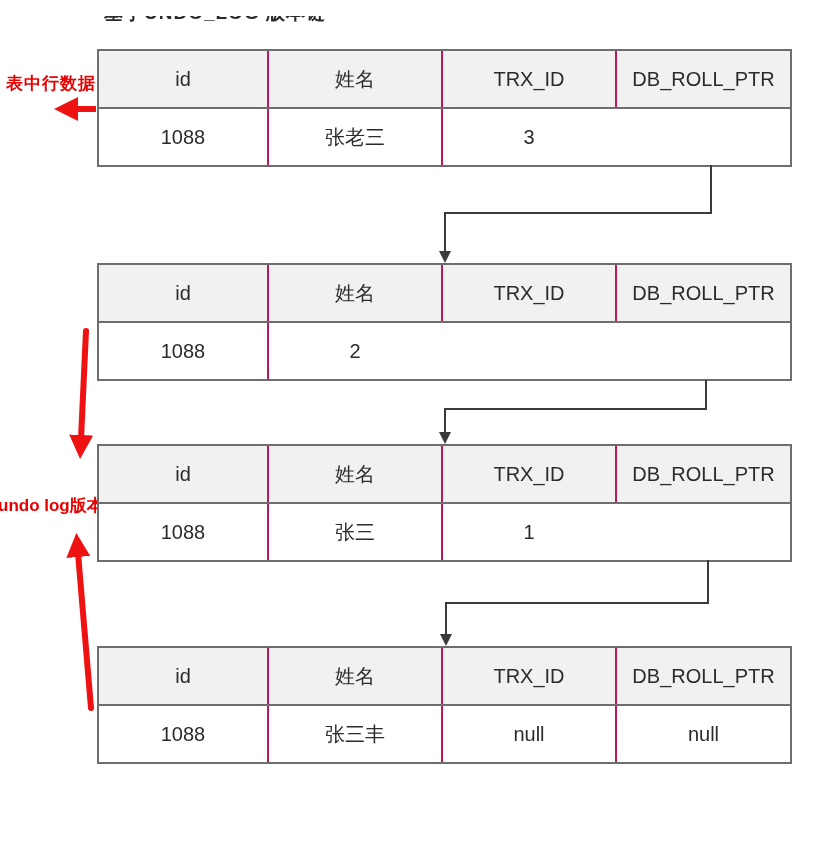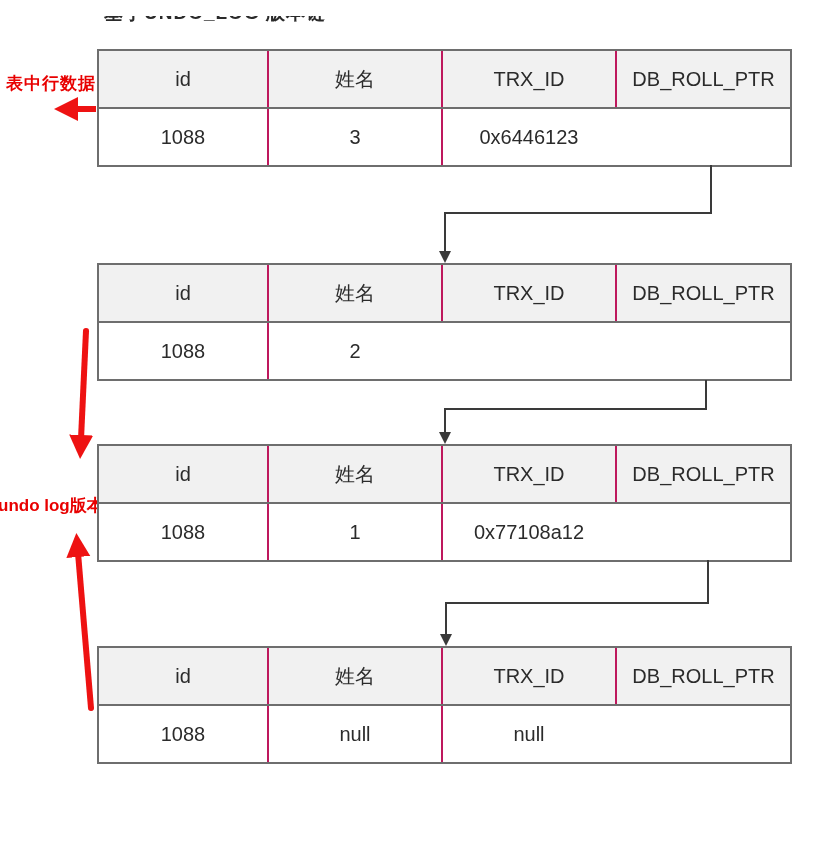--- a/index.html
+++ b/index.html
@@ -86,22 +86,22 @@
 
   <div class="vtable t1">
     <div class="vrow head">
       <div class="vcell">id</div>
       <div class="vcell">姓名</div>
       <div class="vcell">TRX_ID</div>
       <div class="vcell">DB_ROLL_PTR</div>
     </div>
     <div class="vrow">
       <div class="vcell">1088</div>
+      <div class="vcell">张老三</div>
       <div class="vcell">3</div>
-      <div class="vcell">0x6446123</div>
     </div>
   </div>
 
   <div class="vtable t2">
     <div class="vrow head">
       <div class="vcell">id</div>
       <div class="vcell">姓名</div>
       <div class="vcell">TRX_ID</div>
       <div class="vcell">DB_ROLL_PTR</div>
     </div>
@@ -113,34 +113,35 @@
 
   <div class="vtable t3">
     <div class="vrow head">
       <div class="vcell">id</div>
       <div class="vcell">姓名</div>
       <div class="vcell">TRX_ID</div>
       <div class="vcell">DB_ROLL_PTR</div>
     </div>
     <div class="vrow">
       <div class="vcell">1088</div>
+      <div class="vcell">张三</div>
       <div class="vcell">1</div>
-      <div class="vcell">0x77108a12</div>
     </div>
   </div>
 
   <div class="vtable t4">
     <div class="vrow head">
       <div class="vcell">id</div>
       <div class="vcell">姓名</div>
       <div class="vcell">TRX_ID</div>
       <div class="vcell">DB_ROLL_PTR</div>
     </div>
     <div class="vrow">
       <div class="vcell">1088</div>
+      <div class="vcell">张三丰</div>
       <div class="vcell">null</div>
       <div class="vcell">null</div>
     </div>
   </div>
 
   <svg class="arrow-layer" viewBox="0 0 813 843" xmlns="http://www.w3.org/2000/svg">
     <defs>
       <marker id="blackHead" markerUnits="userSpaceOnUse" markerWidth="14" markerHeight="14" refX="2" refY="7" orient="auto">
         <path d="M0,1 L12,7 L0,13 Z" fill="#3a3a3a"></path>
       </marker>

